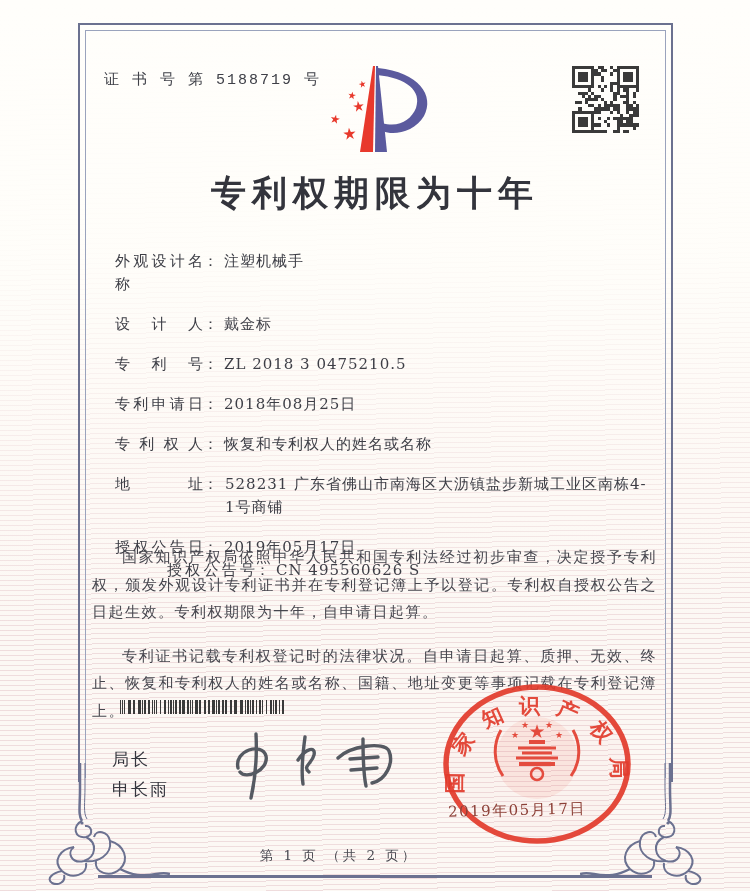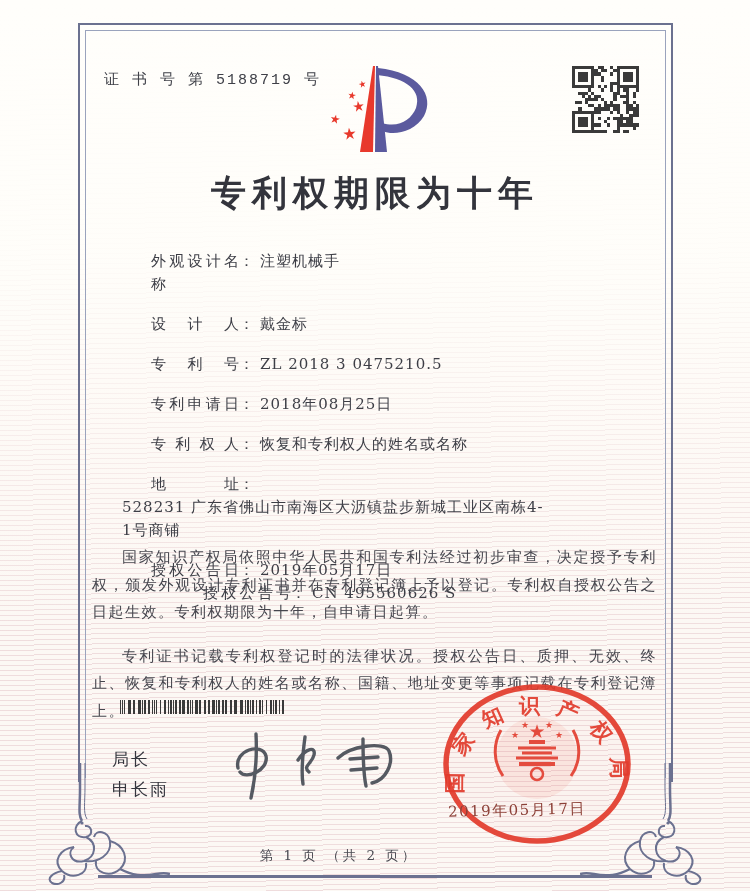--- a/index.html
+++ b/index.html
@@ -42,21 +42,20 @@
   .title{
     position:absolute;left:78px;right:78px;top:170px;text-align:center;
     font-size:35px;font-weight:bold;color:#33343c;letter-spacing:6px;white-space:nowrap;
   }
   
   .fields{position:absolute;left:115px;top:250px;right:92px;font-size:15px;color:#3d3e46;}
   .frow{margin-bottom:17px;line-height:23px;}
   .flabel{
     display:inline-block;width:88px;text-align:justify;text-align-last:justify;
     vertical-align:top;
-    margin-left:36px;
   }
   .fcolon{display:inline-block;vertical-align:top;}
   .fvalue{display:inline-block;margin-left:6px;vertical-align:top;letter-spacing:1px;}
   .fvalue.wrap{width:432px;letter-spacing:1px;margin-left:7px;}
   .grant-pair2{display:inline-block;margin-left:52px;}
   
   .paras{
     position:absolute;left:92px;right:93px;top:528px;
     font-size:15px;line-height:27.5px;color:#46464e;letter-spacing:1.5px;
     text-align:justify;
@@ -290,21 +289,21 @@
     <div class="frow">
       <span class="flabel">地址</span><span class="fcolon">：</span><span class="fvalue wrap">528231 广东省佛山市南海区大沥镇盐步新城工业区南栋4-1号商铺</span>
     </div>
     <div class="frow">
       <span class="flabel">授权公告日</span><span class="fcolon">：</span><span class="fvalue">2019年05月17日</span><span class="grant-pair2"><span class="flabel">授权公告号</span><span class="fcolon">：</span><span class="fvalue">CN 495560626 S</span></span>
     </div>
   </div>
 
   <div class="paras">
     <p>国家知识产权局依照中华人民共和国专利法经过初步审查，决定授予专利权，颁发外观设计专利证书并在专利登记簿上予以登记。专利权自授权公告之日起生效。专利权期限为十年，自申请日起算。</p>
-    <p>专利证书记载专利权登记时的法律状况。授权公告日、质押、无效、终止、恢复和专利权人的姓名或名称、国籍、地址变更等事项记载在专利登记簿上。</p>
+    <p>专利证书记载专利权登记时的法律状况。自申请日起算、质押、无效、终止、恢复和专利权人的姓名或名称、国籍、地址变更等事项记载在专利登记簿上。</p>
   </div>
 
   <div class="barcode">
     <svg id="bcsvg" viewBox="0 0 170 14" width="170" height="14" shape-rendering="crispEdges">
         <rect x="0" y="0" width="1" height="14" fill="#3a3a3a"></rect>
         <rect x="2" y="0" width="1" height="14" fill="#3a3a3a"></rect>
         <rect x="4" y="0" width="1" height="14" fill="#3a3a3a"></rect>
         <rect x="8" y="0" width="3" height="14" fill="#3a3a3a"></rect>
         <rect x="13" y="0" width="2" height="14" fill="#3a3a3a"></rect>
         <rect x="18" y="0" width="3" height="14" fill="#3a3a3a"></rect>

